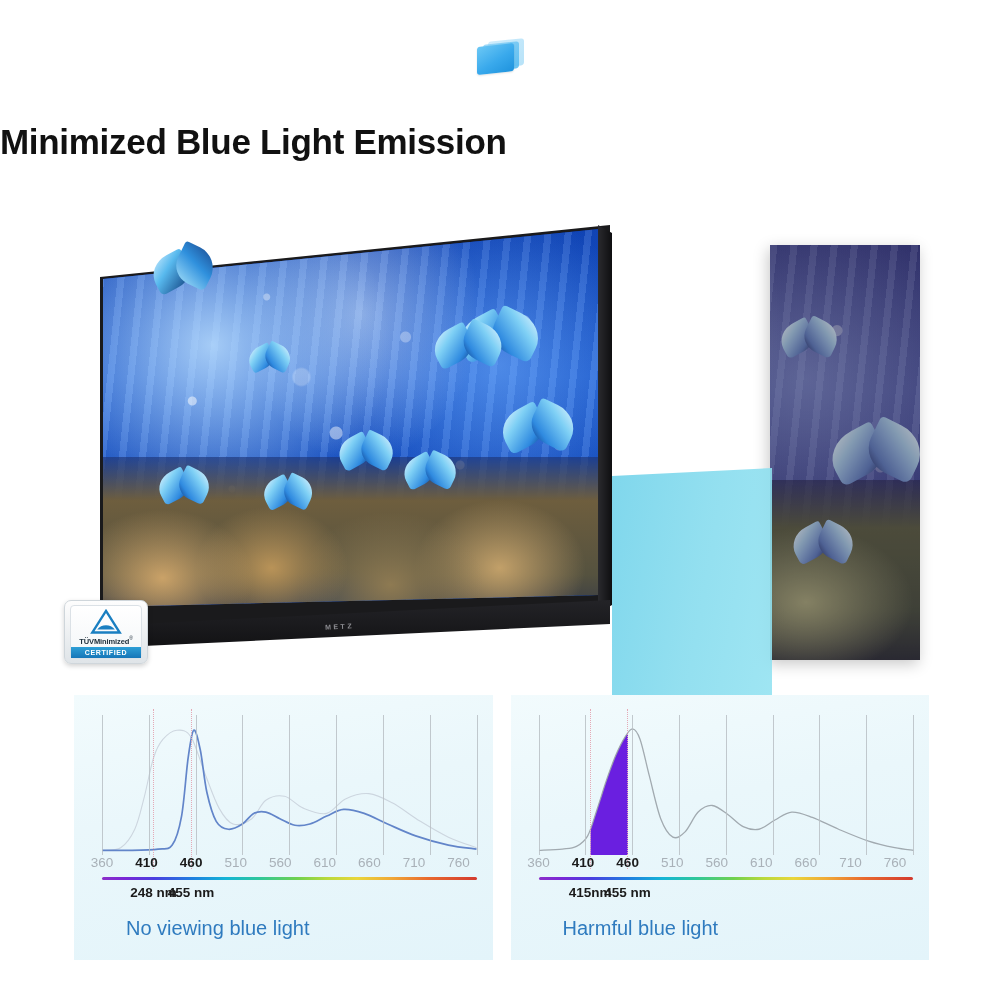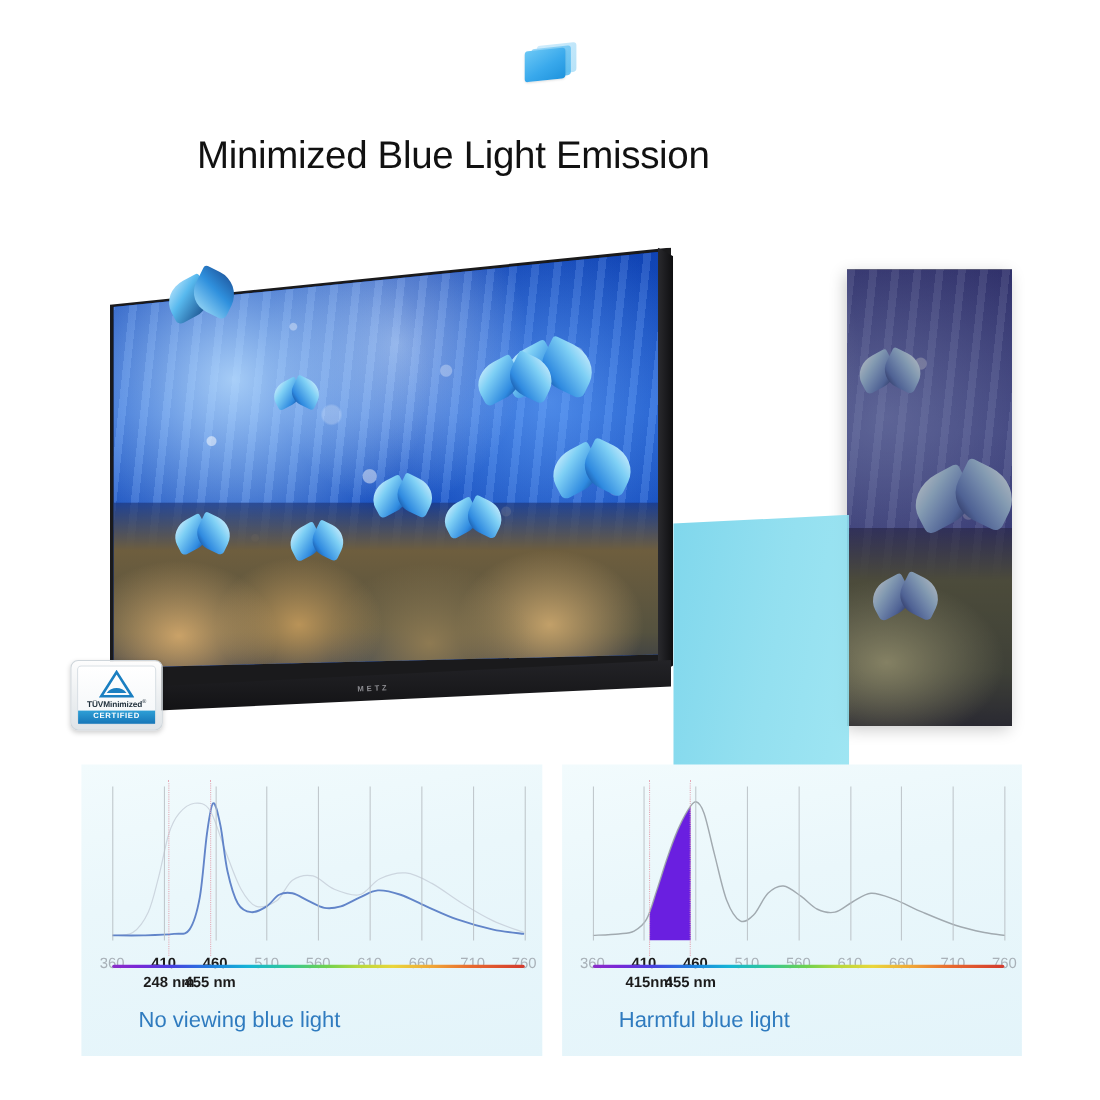--- a/index.html
+++ b/index.html
@@ -41,22 +41,22 @@
     background:linear-gradient(150deg,#6cc8f5 0%,#39a9ec 55%,#1f93dd 100%);
     transform:skewY(-6deg);
     box-shadow:0 1px 2px rgba(0,0,0,.12);
   }
   .badge-text{
     font-size:25px;font-weight:400;color:#222;letter-spacing:.1px;
     line-height:1;
   }
 
   .headline{
-    position:absolute;left:0;top:99px;width:824px;text-align:center;
-    font-size:35px;font-weight:normal;letter-spacing:-.3px;color:#111;
+    position:absolute;left:0;top:99px;width:824px;
+    font-size:35px;font-weight:bold;letter-spacing:-.3px;color:#111;
   }
   .subcopy{
     position:absolute;left:50%;transform:translateX(-50%);top:153px;
     width:880px;text-align:center;
     font-size:17.5px;line-height:1.55;color:#2b2b2b;font-weight:400;
   }
 
   
   .hero{
     position:absolute;left:0;top:225px;width:1000px;height:460px;
@@ -176,21 +176,21 @@
   .gridline{
     position:absolute;top:0;width:1px;height:140px;background:#b9bfc4;opacity:.85;
   }
   .dotline{
     position:absolute;top:-6px;width:0;height:160px;
     border-left:1.6px dotted #e5a9b6;
   }
   .curve{position:absolute;left:0;top:0;width:100%;height:140px;overflow:visible;}
 
   .axis{
-    position:absolute;left:28px;right:16px;top:160px;height:22px;margin-top:13px;
+    position:absolute;left:28px;right:34px;top:160px;height:22px;
   }
   .tick{
     position:absolute;top:0;transform:translateX(-50%);
     font-size:13.5px;color:#a9b1b8;font-weight:400;white-space:nowrap;
   }
   .tick.hi{color:#1b1b1b;font-weight:bold;}
 
   .spectrum{
     position:absolute;left:28px;right:16px;top:182px;height:3px;border-radius:2px;
     background:linear-gradient(90deg,

